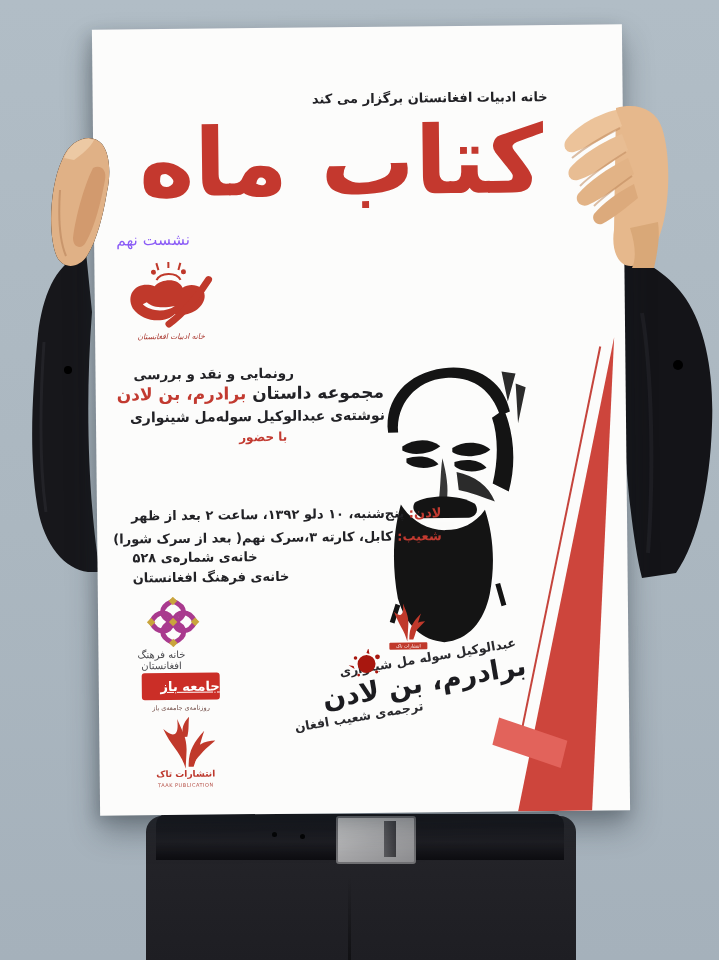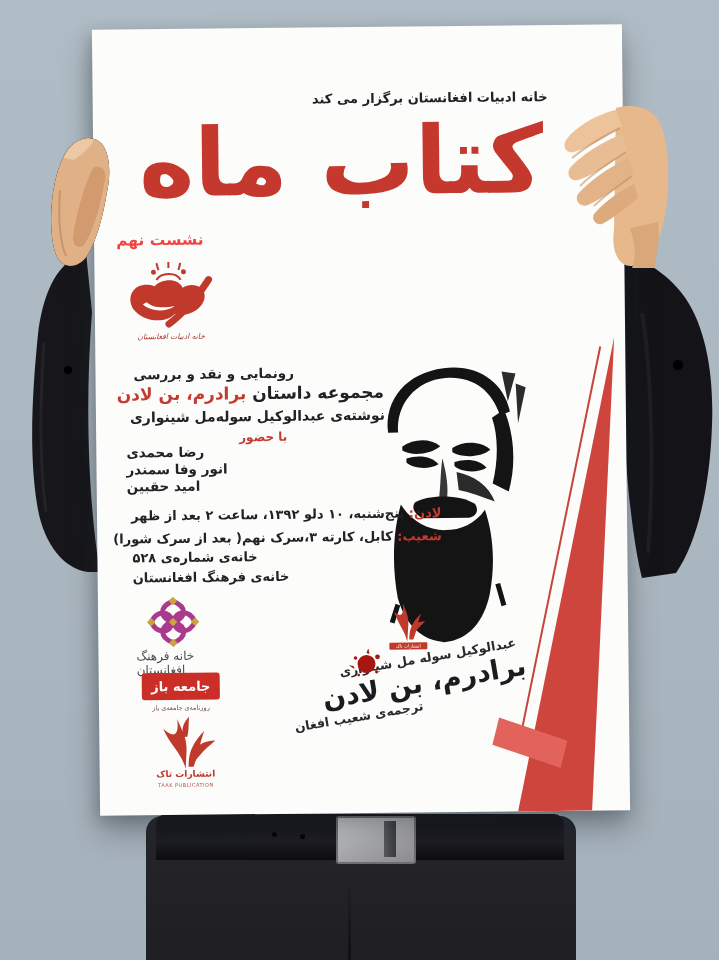--- a/index.html
+++ b/index.html
@@ -33,35 +33,35 @@
   .poster{
     left:96px;top:27px;width:530px;height:786px;background:#fcfcfb;
     transform:rotate(-0.6deg);transform-origin:50% 50%;
     box-shadow:0 16px 30px rgba(30,38,46,.38), -4px 4px 14px rgba(30,38,46,.18);
     overflow:hidden;z-index:20;
   }
   .p-text{position:absolute;white-space:nowrap;direction:rtl;color:#222226;}
   .red{color:#c23a30;}
   .organizer{right:75px;top:64px;font-size:13px;font-weight:bold;}
   .big-title{right:80px;top:88px;font-size:94px;font-weight:bold;color:#c4382e;line-height:1;letter-spacing:1px;}
-  .session{left:22px;top:202px;font-size:15.5px;font-weight:bold;color:#ef4444;}
+  .session{left:22px;top:202px;font-size:15.5px;font-weight:normal;color:#8b5cf6;}
   .lit-logo{left:24px;top:233px;width:104px;text-align:center;}
   .lit-caption{font-size:7.5px;color:#a8342c;margin-top:2px;direction:rtl;white-space:nowrap;font-style:italic;}
   .intro{left:38px;top:337px;font-size:13.5px;font-weight:bold;}
   .bookline{left:21px;top:355px;font-size:17px;font-weight:bold;}
   .authorline{left:34px;top:380px;font-size:14px;font-weight:bold;}
   .presence{left:143px;top:402px;font-size:12px;font-weight:bold;}
   .guests{left:30px;top:415px;font-size:13.5px;font-weight:bold;line-height:17.2px;direction:rtl;text-align:left;}
   .whenwhere{left:16px;top:475px;font-size:13px;font-weight:bold;line-height:23px;}
   .addr1{left:35px;top:521px;font-size:13px;font-weight:bold;}
   .addr2{left:35px;top:541px;font-size:13px;font-weight:bold;}
   .knot-logo{left:45px;top:568px;}
-  .knot-caption{left:38px;top:620px;width:90px;text-align:left;font-size:12px;color:#4a4a4e;direction:rtl;position:absolute;}
+  .knot-caption{left:18px;top:620px;width:90px;text-align:center;font-size:10px;color:#4a4a4e;direction:rtl;position:absolute;}
   .os-box{left:43px;top:644px;width:78px;height:27px;background:#cb2e27;border-radius:3px;
-    color:#fff;font-size:13px;font-weight:bold;text-align:center;line-height:27px;direction:rtl;position:absolute;}
+    color:#fff;font-size:13px;font-weight:bold;line-height:27px;direction:rtl;position:absolute;text-decoration:underline;}
   .os-caption{left:30px;top:675px;width:104px;text-align:center;font-size:6.5px;color:#6f4a44;direction:rtl;position:absolute;}
   .taak-logo{left:60px;top:688px;}
   .taak-caption{left:40px;top:740px;width:92px;text-align:center;font-size:9px;color:#bd382d;font-weight:bold;direction:rtl;position:absolute;}
   .taak-latin{left:40px;top:753px;width:92px;text-align:center;font-size:5px;color:#b55047;letter-spacing:.5px;position:absolute;}
   .portrait{left:260px;top:328px;}
   .minilogo{left:288px;top:575px;width:44px;text-align:center;position:absolute;}
   .minibanner{margin:1px auto 0;width:38px;background:#c0392b;color:#fff;font-size:4.5px;line-height:7px;border-radius:1px;direction:rtl;}
   .cover-group{left:138px;top:606px;width:300px;position:absolute;transform:rotate(-9deg);transform-origin:100% 0;direction:rtl;text-align:right;}
   .cover-author{font-size:12.5px;font-weight:bold;color:#2a2a2e;margin-left:0;margin-right:22px;white-space:nowrap;}
   .cover-title{font-size:27px;font-weight:bold;color:#1c1c20;margin-right:16px;margin-top:1px;white-space:nowrap;}
@@ -169,25 +169,20 @@
         <path d="M88,18 C78,34 62,52 48,62" stroke="#c0392b" stroke-width="7" fill="none" stroke-linecap="round"></path>
       </svg>
       <div class="lit-caption">خانه ادبیات افغانستان</div>
     </div>
 
     <div class="p-text intro">رونمایی و نقد و بررسی</div>
     <div class="p-text bookline"><span>مجموعه داستان </span><span class="red">برادرم، بن لادن</span></div>
     <div class="p-text authorline">نوشته‌ی عبدالوکیل سوله‌مل شینواری</div>
     <div class="p-text presence red">با حضور</div>
 
-    <div class="p-text guests">
-      <div>رضا محمدی</div>
-      <div>انور وفا سمندر</div>
-      <div>امید حقبین</div>
-    </div>
 
     <div class="p-text whenwhere">
       <div><span class="red">لادن: </span><span>پنج‌شنبه، ۱۰ دلو ۱۳۹۲، ساعت ۲ بعد از ظهر</span></div>
       <div><span class="red">شعیب: </span><span>کابل، کارته ۳،سرک نهم( بعد از سرک شورا)</span></div>
     </div>
     <div class="p-text addr1">خانه‌ی شماره‌ی ۵۲۸</div>
     <div class="p-text addr2">خانه‌ی فرهنگ افغانستان</div>
 
     <svg class="abs knot-logo" width="60" height="50" viewBox="0 0 60 50">
       <g stroke="#a93a8e" stroke-width="5" fill="none">

